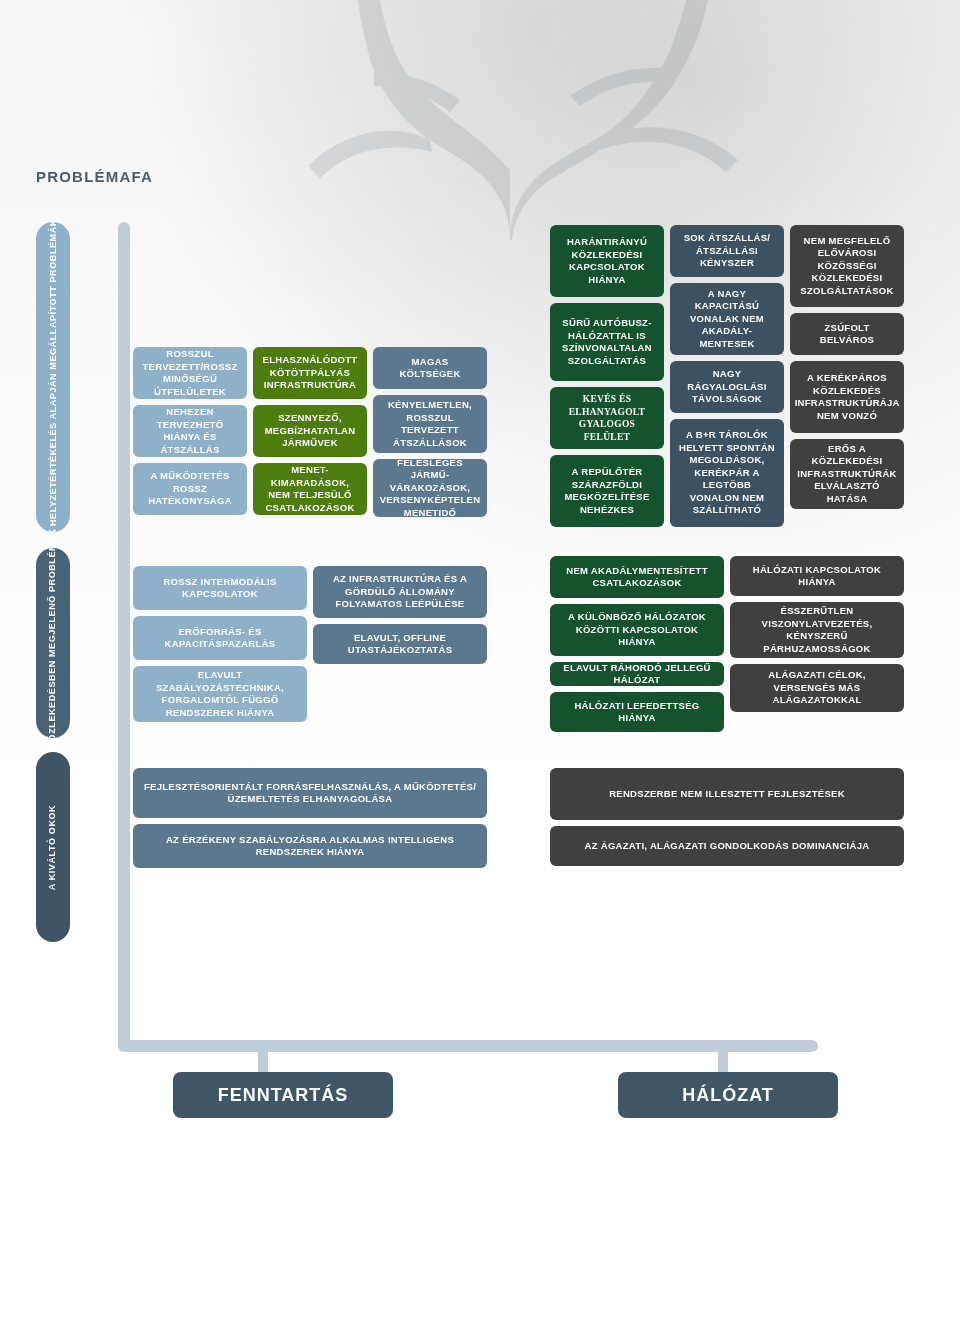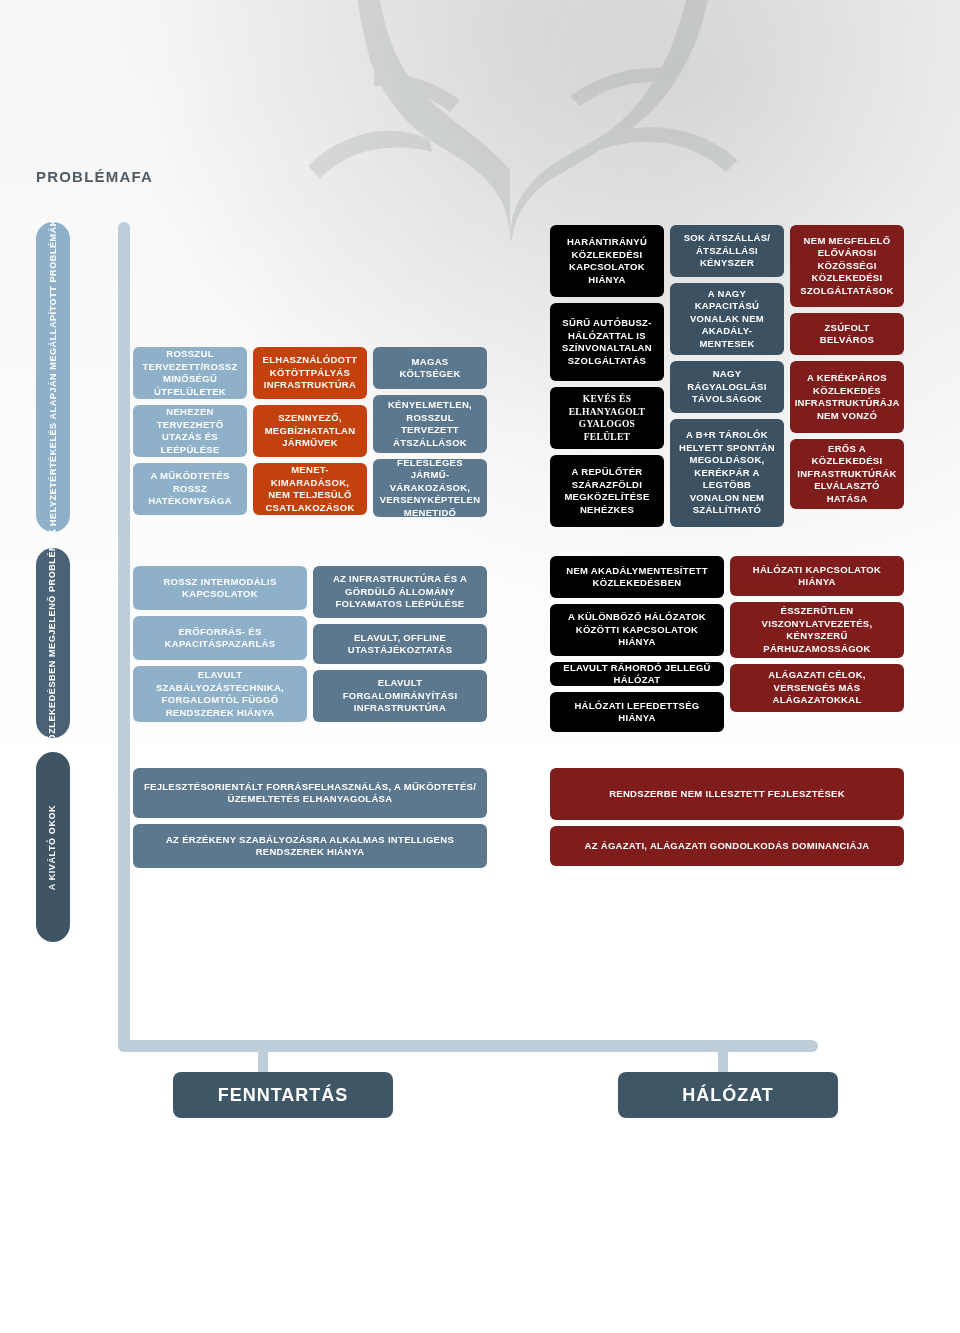--- a/index.html
+++ b/index.html
@@ -52,25 +52,25 @@
     text-align:center;
     font-weight:bold;
     display:flex;align-items:center;justify-content:center;
     padding:6px 7px;
     box-sizing:border-box;
     line-height:12.5px;
     font-size:9.5px;
     letter-spacing:0.3px;
   }
   .lightblue{background:#8fb0c9;}
-  .midblue{background:#c2410c;}
+  .midblue{background:#4d7c0f;}
   .steel{background:#5c788f;}
-  .slate{background:#000000;}
+  .slate{background:#14532d;}
   .dark{background:#3c5263;}
-  .deep{background:#7f1d1d;}
+  .deep{background:#404040;}
 
   .footer-box{
     position:absolute;
     border-radius:8px;
     background:#3f5667;
     color:#ffffff;
     font-size:18px;font-weight:bold;letter-spacing:1px;
     display:flex;align-items:center;justify-content:center;
   }
   .trunk{
@@ -105,21 +105,21 @@
 </div>
 <div class="band band-2">
   <span>A KÖZLEKEDÉSBEN MEGJELENŐ PROBLÉMÁK</span>
 </div>
 <div class="band band-3">
   <span>A KIVÁLTÓ OKOK</span>
 </div>
 
 <div class="col" style="left:133px;top:347px;width:114px;">
   <div class="box lightblue" style="height:52px;">ROSSZUL TERVEZETT/ROSSZ MINŐSÉGŰ ÚTFELÜLETEK</div>
-  <div class="box lightblue" style="height:52px;">NEHEZEN TERVEZHETŐ UTAZÁS ÉS LEÉPÜLÉSE</div>
+  <div class="box lightblue" style="height:52px;">NEHEZEN TERVEZHETŐ HIÁNYA ÉS ÁTSZÁLLÁS</div>
   <div class="box lightblue" style="height:52px;">A MŰKÖDTETÉS ROSSZ HATÉKONYSÁGA</div>
 </div>
 
 <div class="col" style="left:253px;top:347px;width:114px;">
   <div class="box midblue" style="height:52px;">ELHASZNÁLÓDOTT KÖTÖTTPÁLYÁS INFRASTRUKTÚRA</div>
   <div class="box midblue" style="height:52px;">SZENNYEZŐ, MEGBÍZHATATLAN JÁRMŰVEK</div>
   <div class="box midblue" style="height:52px;">MENET-KIMARADÁSOK, NEM TELJESÜLŐ CSATLAKOZÁSOK</div>
 </div>
 
 <div class="col" style="left:373px;top:347px;width:114px;">
@@ -151,25 +151,24 @@
 
 <div class="col" style="left:133px;top:566px;width:174px;">
   <div class="box lightblue" style="height:44px;">ROSSZ INTERMODÁLIS KAPCSOLATOK</div>
   <div class="box lightblue" style="height:44px;">ERŐFORRÁS- ÉS KAPACITÁSPAZARLÁS</div>
   <div class="box lightblue" style="height:56px;">ELAVULT SZABÁLYOZÁSTECHNIKA, FORGALOMTÓL FÜGGŐ RENDSZEREK HIÁNYA</div>
 </div>
 
 <div class="col" style="left:313px;top:566px;width:174px;">
   <div class="box steel" style="height:52px;">AZ INFRASTRUKTÚRA ÉS A GÖRDÜLŐ ÁLLOMÁNY FOLYAMATOS LEÉPÜLÉSE</div>
   <div class="box steel" style="height:40px;">ELAVULT, OFFLINE UTASTÁJÉKOZTATÁS</div>
-  <div class="box steel" style="height:52px;">ELAVULT FORGALOMIRÁNYÍTÁSI INFRASTRUKTÚRA</div>
 </div>
 
 <div class="col" style="left:550px;top:556px;width:174px;">
-  <div class="box slate" style="height:42px;">NEM AKADÁLYMENTESÍTETT KÖZLEKEDÉSBEN</div>
+  <div class="box slate" style="height:42px;">NEM AKADÁLYMENTESÍTETT CSATLAKOZÁSOK</div>
   <div class="box slate" style="height:52px;">A KÜLÖNBÖZŐ HÁLÓZATOK KÖZÖTTI KAPCSOLATOK HIÁNYA</div>
   <div class="box slate" style="height:24px;">ELAVULT RÁHORDÓ JELLEGŰ HÁLÓZAT</div>
   <div class="box slate" style="height:40px;">HÁLÓZATI LEFEDETTSÉG HIÁNYA</div>
 </div>
 
 <div class="col" style="left:730px;top:556px;width:174px;">
   <div class="box deep" style="height:40px;">HÁLÓZATI KAPCSOLATOK HIÁNYA</div>
   <div class="box deep" style="height:56px;">ÉSSZERŰTLEN VISZONYLATVEZETÉS, KÉNYSZERŰ PÁRHUZAMOSSÁGOK</div>
   <div class="box deep" style="height:48px;">ALÁGAZATI CÉLOK, VERSENGÉS MÁS ALÁGAZATOKKAL</div>
 </div>

